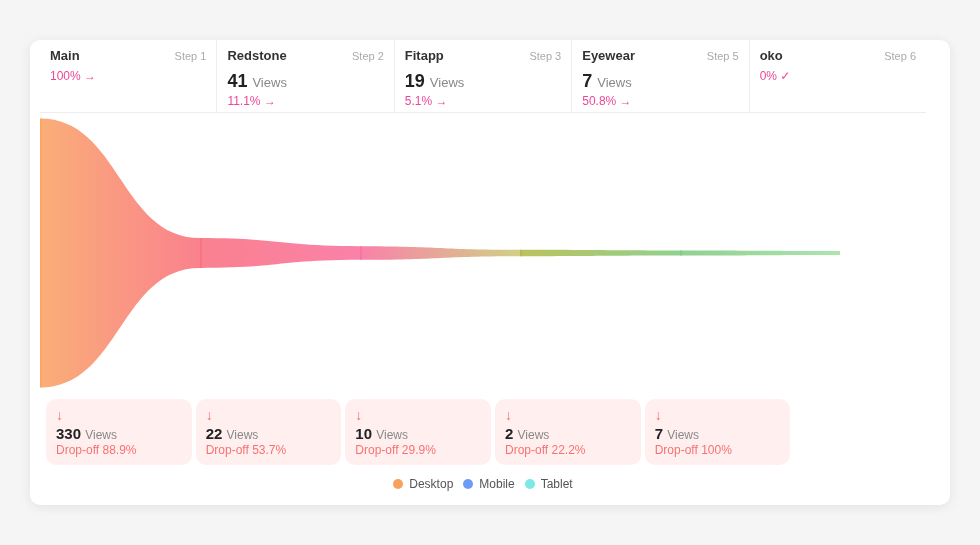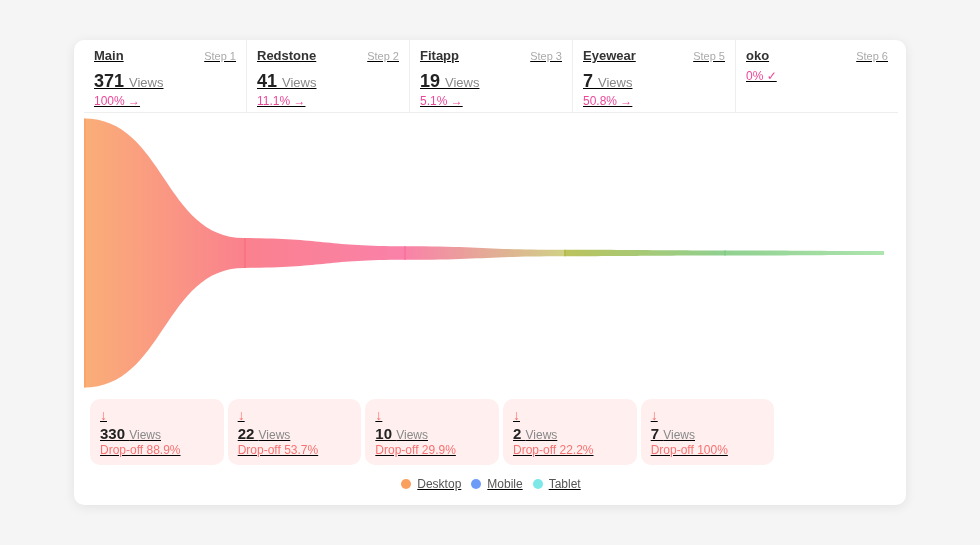--- a/index.html
+++ b/index.html
@@ -9,24 +9,23 @@
       display: flex;
       align-items: center;
       justify-content: center;
       min-height: 100vh;
       padding: 10px;
     }
     .chart-container {
       background: #fff;
       border-radius: 10px;
       box-shadow: 0 2px 12px rgba(0,0,0,0.08);
-      width: 832px;
-      padding: 0 8px 14px 10px;
+      width: 920px;
+      padding: 0 24px 14px 10px;
       overflow: hidden;
-      text-decoration: underline;
     }
     .steps-row {
       display: flex;
       border-bottom: 1px solid #eee;
     }
     .step-col {
       flex: 1;
       border-right: 1px solid #eee;
       position: relative;
     }
@@ -120,21 +119,20 @@
 <body>
 
 <div class="chart-container">
   <div class="steps-row">
 
   <div class="step-col">
         <div class="step-header">
           <span class="step-name">Main</span>
           <span class="step-number">Step 1</span>
         </div>
-        <div class="views-count"><span class="big">371 <span>Views</span></span></div>
         <div class="views-pct">100% →</div>
       </div>
       <div class="step-col">
         <div class="step-header">
           <span class="step-name">Redstone</span>
           <span class="step-number">Step 2</span>
         </div>
         <div class="views-count"><span class="big">41 <span>Views</span></span></div>
         <div class="views-pct">11.1% →</div>
       </div>

